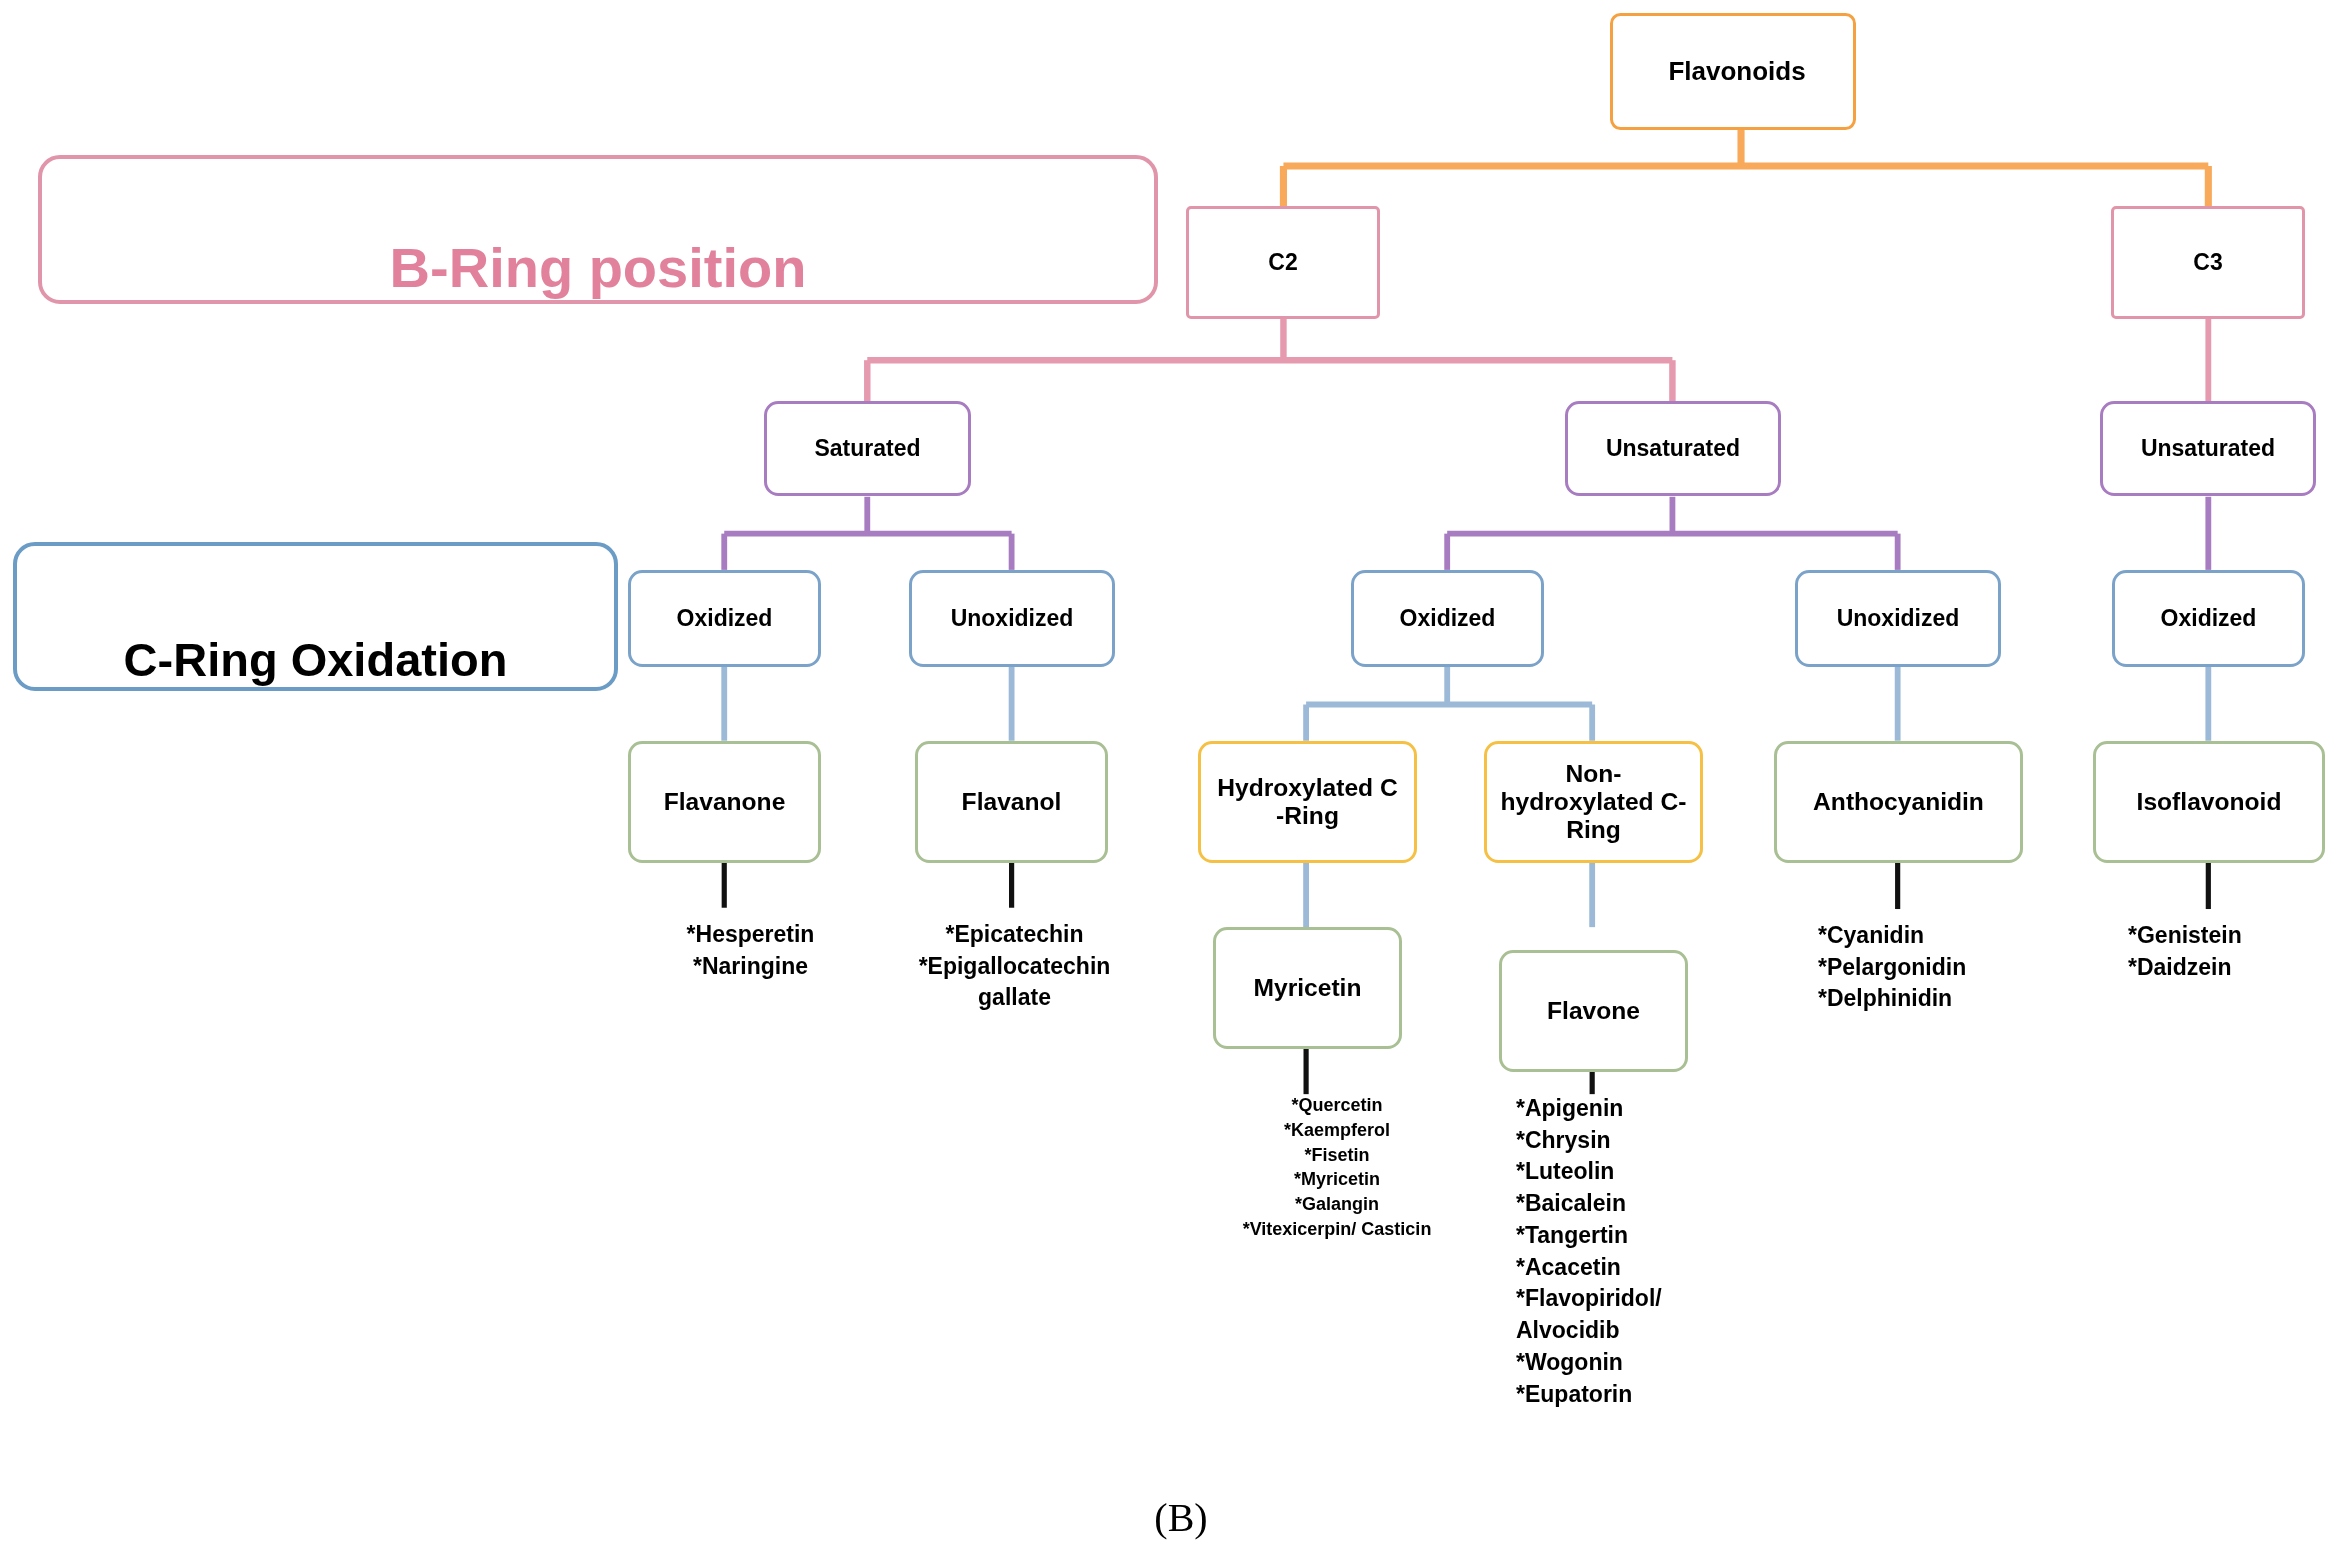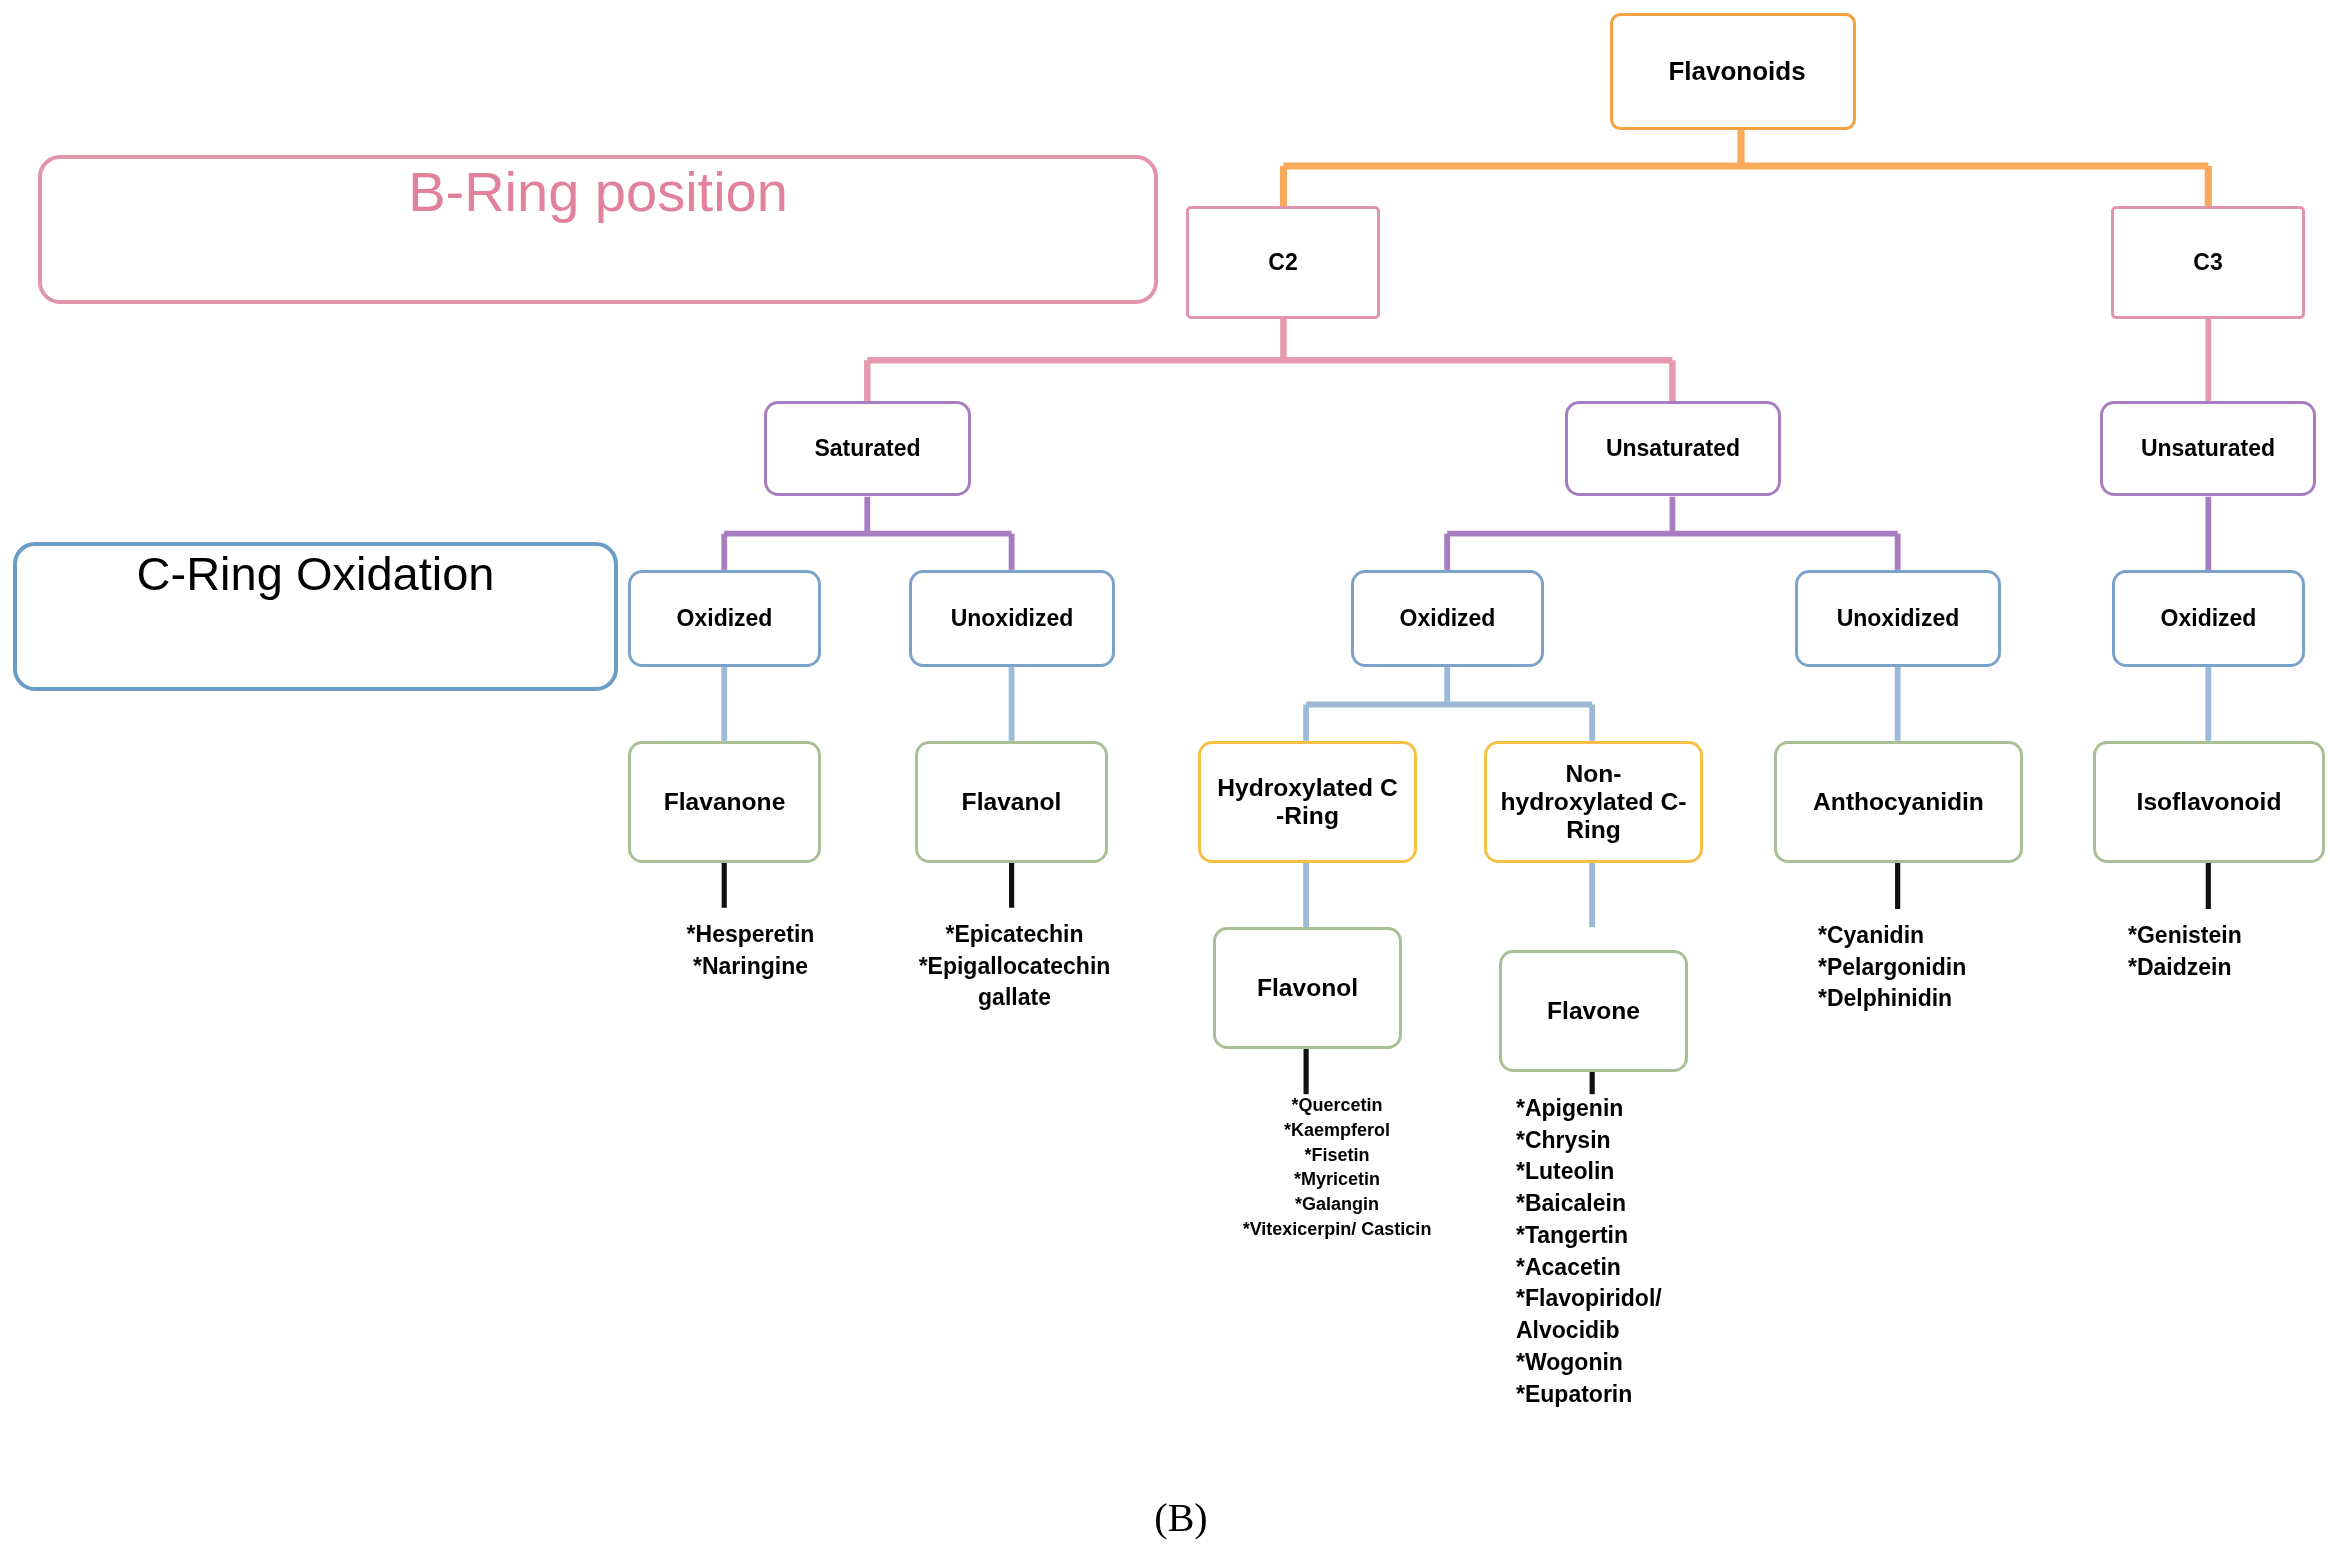--- a/index.html
+++ b/index.html
@@ -35,23 +35,23 @@
     color: #000000;
     font-weight: bold;
     line-height: 1.15;
     z-index: 5;
   }
   .legend {
     position: absolute;
     box-sizing: border-box;
     background: #ffffff;
     display: flex;
-    align-items: flex-start;
+    align-items: flex-end;
     justify-content: center;
-    font-weight: normal;
+    font-weight: bold;
     z-index: 6;
   }
   .legend-bring   { border: 4.5px solid #e195ab; border-radius: 22px; color: #e1819c; }
   .legend-csat    { border: 4.5px solid #9a70b4; border-radius: 17px; color: #9a70b4; }
   .legend-coxi    { border: 4.5px solid #6b9cc6; border-radius: 22px; color: #000000; }
 
   .n-root   { border: 3.2px solid #f5a142; border-radius: 10.4px; }
   .n-pink   { border: 3.2px solid #e195ab; border-radius: 5px; }
   .n-purple { border: 3.2px solid #a87cc0; border-radius: 14.2px; }
   .n-blue   { border: 3.2px solid #7ba3c9; border-radius: 14.2px; }
@@ -229,21 +229,21 @@
 
   <div class="node n-green" style="left:1774px; top:741px; width:249px; height:122px; font-size:24.6px;">
     <span>Anthocyanidin</span>
   </div>
 
   <div class="node n-green" style="left:2093px; top:741px; width:232px; height:122px; font-size:24.6px;">
     <span>Isoflavonoid</span>
   </div>
 
   <div class="node n-green" style="left:1213px; top:927px; width:189px; height:122px; font-size:24.6px;">
-    <span>Flavonol</span>
+    <span>Myricetin</span>
   </div>
 
   <div class="node n-green" style="left:1499px; top:927px; width:189px; height:122px; font-size:24.6px;margin-top:23px;">
     <span>Flavone</span>
   </div>
 
   <div class="cmplist" style="left:647px; top:919px; width:207px; font-size:23px; text-align:center;">*Hesperetin
 *Naringine</div>
 
   <div class="cmplist" style="left:898px; top:919px; width:233px; font-size:23px; text-align:center;">*Epicatechin

